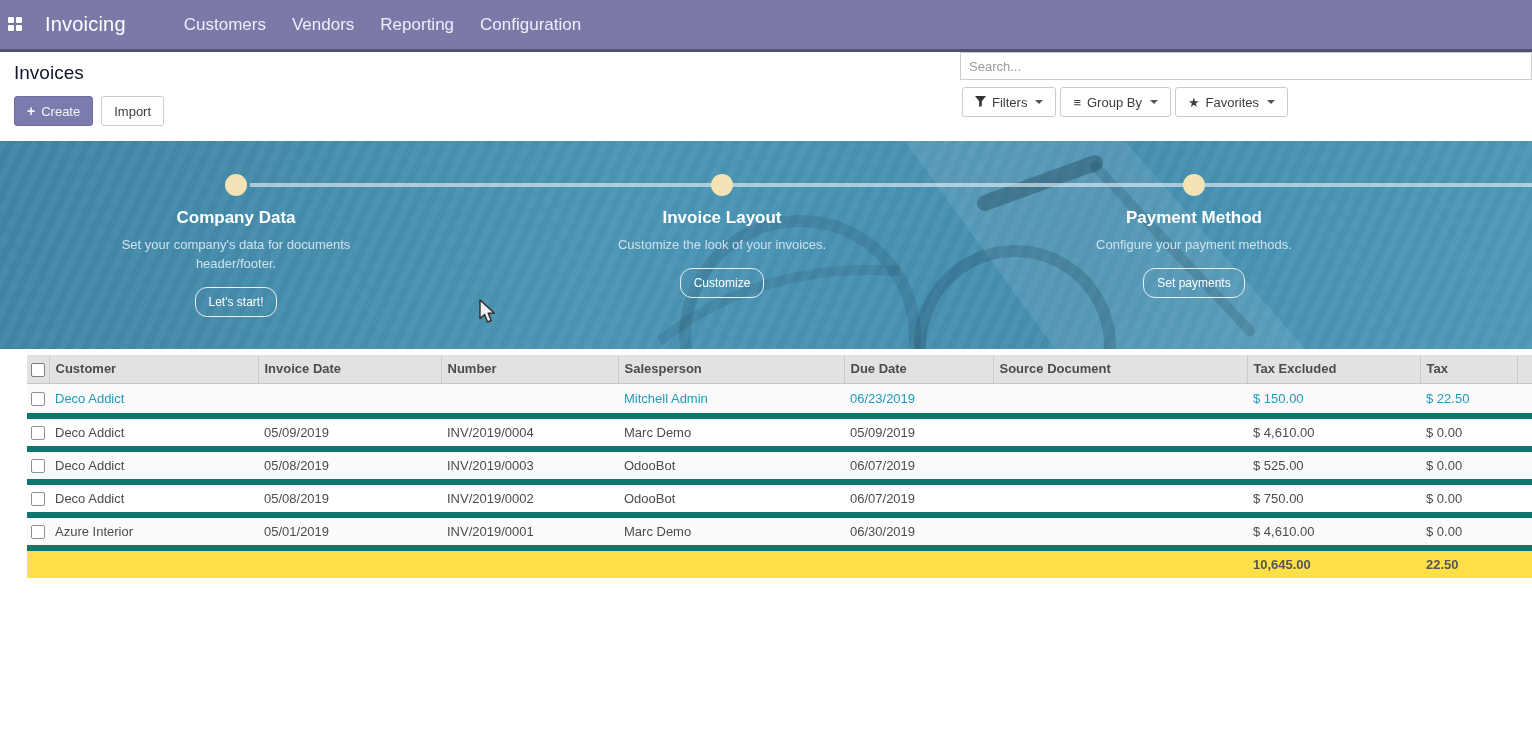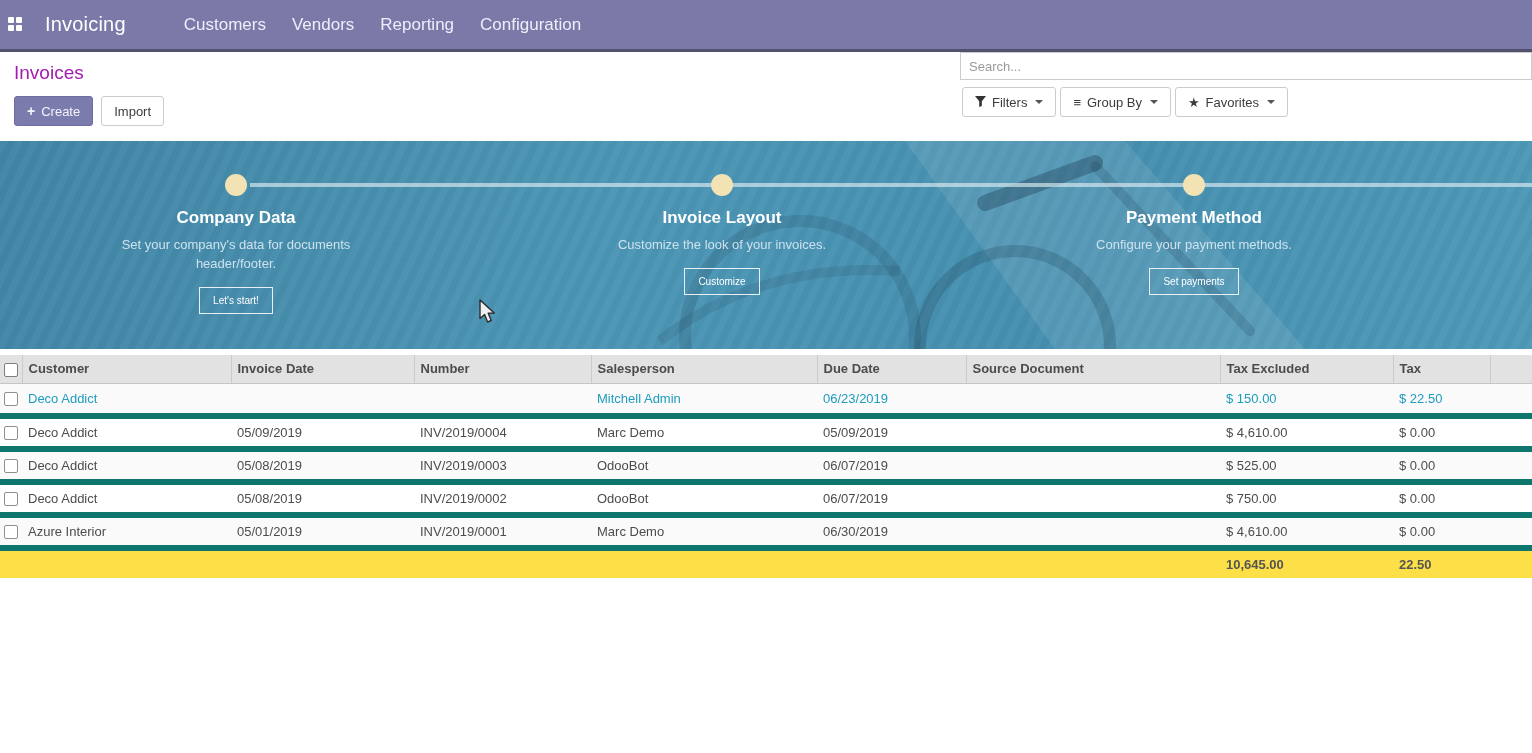--- a/index.html
+++ b/index.html
@@ -13,21 +13,21 @@
   .apps-icon { width:16px; height:16px; margin:0 0 0 8px; display:grid;
                grid-template-columns:6px 6px; grid-template-rows:6px 6px; gap:2px; cursor:pointer; }
   .apps-icon span { background:#fff; border-radius:1px; }
   .brand { font-size:20px; font-weight:400; color:#fff; margin-left:21px; letter-spacing:.2px; }
   .topnav { display:flex; margin-left:45px; }
   .topnav .nav-item { font-size:17px; color:#eeeefb; padding:12px 13px; cursor:pointer; }
 
   
   .control-panel { height:89px; display:flex; justify-content:space-between; background:#fff; }
   .cp-left { padding:10px 0 0 14px; }
-  .page-title { font-size:19px; font-weight:400; color:#a21caf; margin-bottom:12px; }
+  .page-title { font-size:19px; font-weight:400; color:#0f172a; margin-bottom:12px; }
   .btn-row { display:flex; gap:8px; }
   .btn { font-size:13px; height:30px; padding:0 12px; border-radius:3px; border:1px solid #ccc;
          background:#fff; color:#3c3c3c; display:inline-flex; align-items:center; gap:6px; cursor:pointer; }
   .btn.primary { background:#7c7bad; border-color:#6e6da0; color:#f4f4fd; }
   .plus-glyph { font-weight:bold; font-size:14px; }
   .cp-right { width:572px; }
   .search-input { width:572px; height:28px; border:1px solid #ccc; font-size:13px; padding:8px 8px;
                   color:#444; outline:none; }
   .search-input::placeholder { color:#9a9a9a; }
   .facet-row { display:flex; gap:4px; margin-top:7px; padding-left:2px; }
@@ -42,26 +42,26 @@
   .banner-texture { position:absolute; inset:0;
             background:repeating-linear-gradient(115deg, rgba(255,255,255,.025) 0 7px, rgba(0,0,0,.025) 7px 14px); }
   .banner-art { position:absolute; inset:0; pointer-events:none; }
   .progress-line { position:absolute; top:42px; left:250px; right:0; height:4px;
                    background:rgba(222,236,243,.65); }
   .step { position:absolute; top:33px; width:320px; text-align:center; }
   .step-1 { left:76px; } .step-2 { left:562px; } .step-3 { left:1034px; }
   .step-dot { width:22px; height:22px; border-radius:50%; background:#f3e2b3; margin:0 auto; }
   .step-title { font-size:17px; font-weight:bold; color:#fff; margin-top:12px; }
   .step-desc { font-size:13px; line-height:19px; color:#cde2ee; margin:7px auto 0; max-width:230px; }
-  .step-btn { margin-top:14px; display:inline-block; font-size:10px; color:#fff;
-              border:1px solid #e9f0f4; border-radius:0; background:transparent;
+  .step-btn { margin-top:14px; display:inline-block; font-size:12px; color:#fff;
+              border:1px solid #e9f0f4; border-radius:12px; background:transparent;
               padding:7px 13px; cursor:pointer; }
 
   
-  .list-wrap { margin-top:6px; }
+  .list-wrap { margin-top:6px;padding-left:27px; }
   table.list { width:1532px; border-collapse:collapse; table-layout:fixed; font-size:13px; color:#4c4c4c; }
   thead th { background:#e2e2e2; height:28px; font-weight:bold; color:#4c4c4c; text-align:left;
              padding:0 6px; border-right:1px solid #cbcbcb; border-bottom:1px solid #c6c6c6; cursor:pointer; }
   thead th:last-child { border-right:none; }
   thead th.num, td.num { text-align:left; }
   tbody td { height:33px; padding:0 6px; border-bottom:6px solid #0f766e; background:#fff; }
   tbody tr.odd td { background:#fafafa; }
   tbody tr { cursor:pointer; }
   tr.draft td { color:#1e9bbe; }
   tfoot td { height:30px; background:#fde047; font-weight:bold; color:#555; padding:0 6px; }

